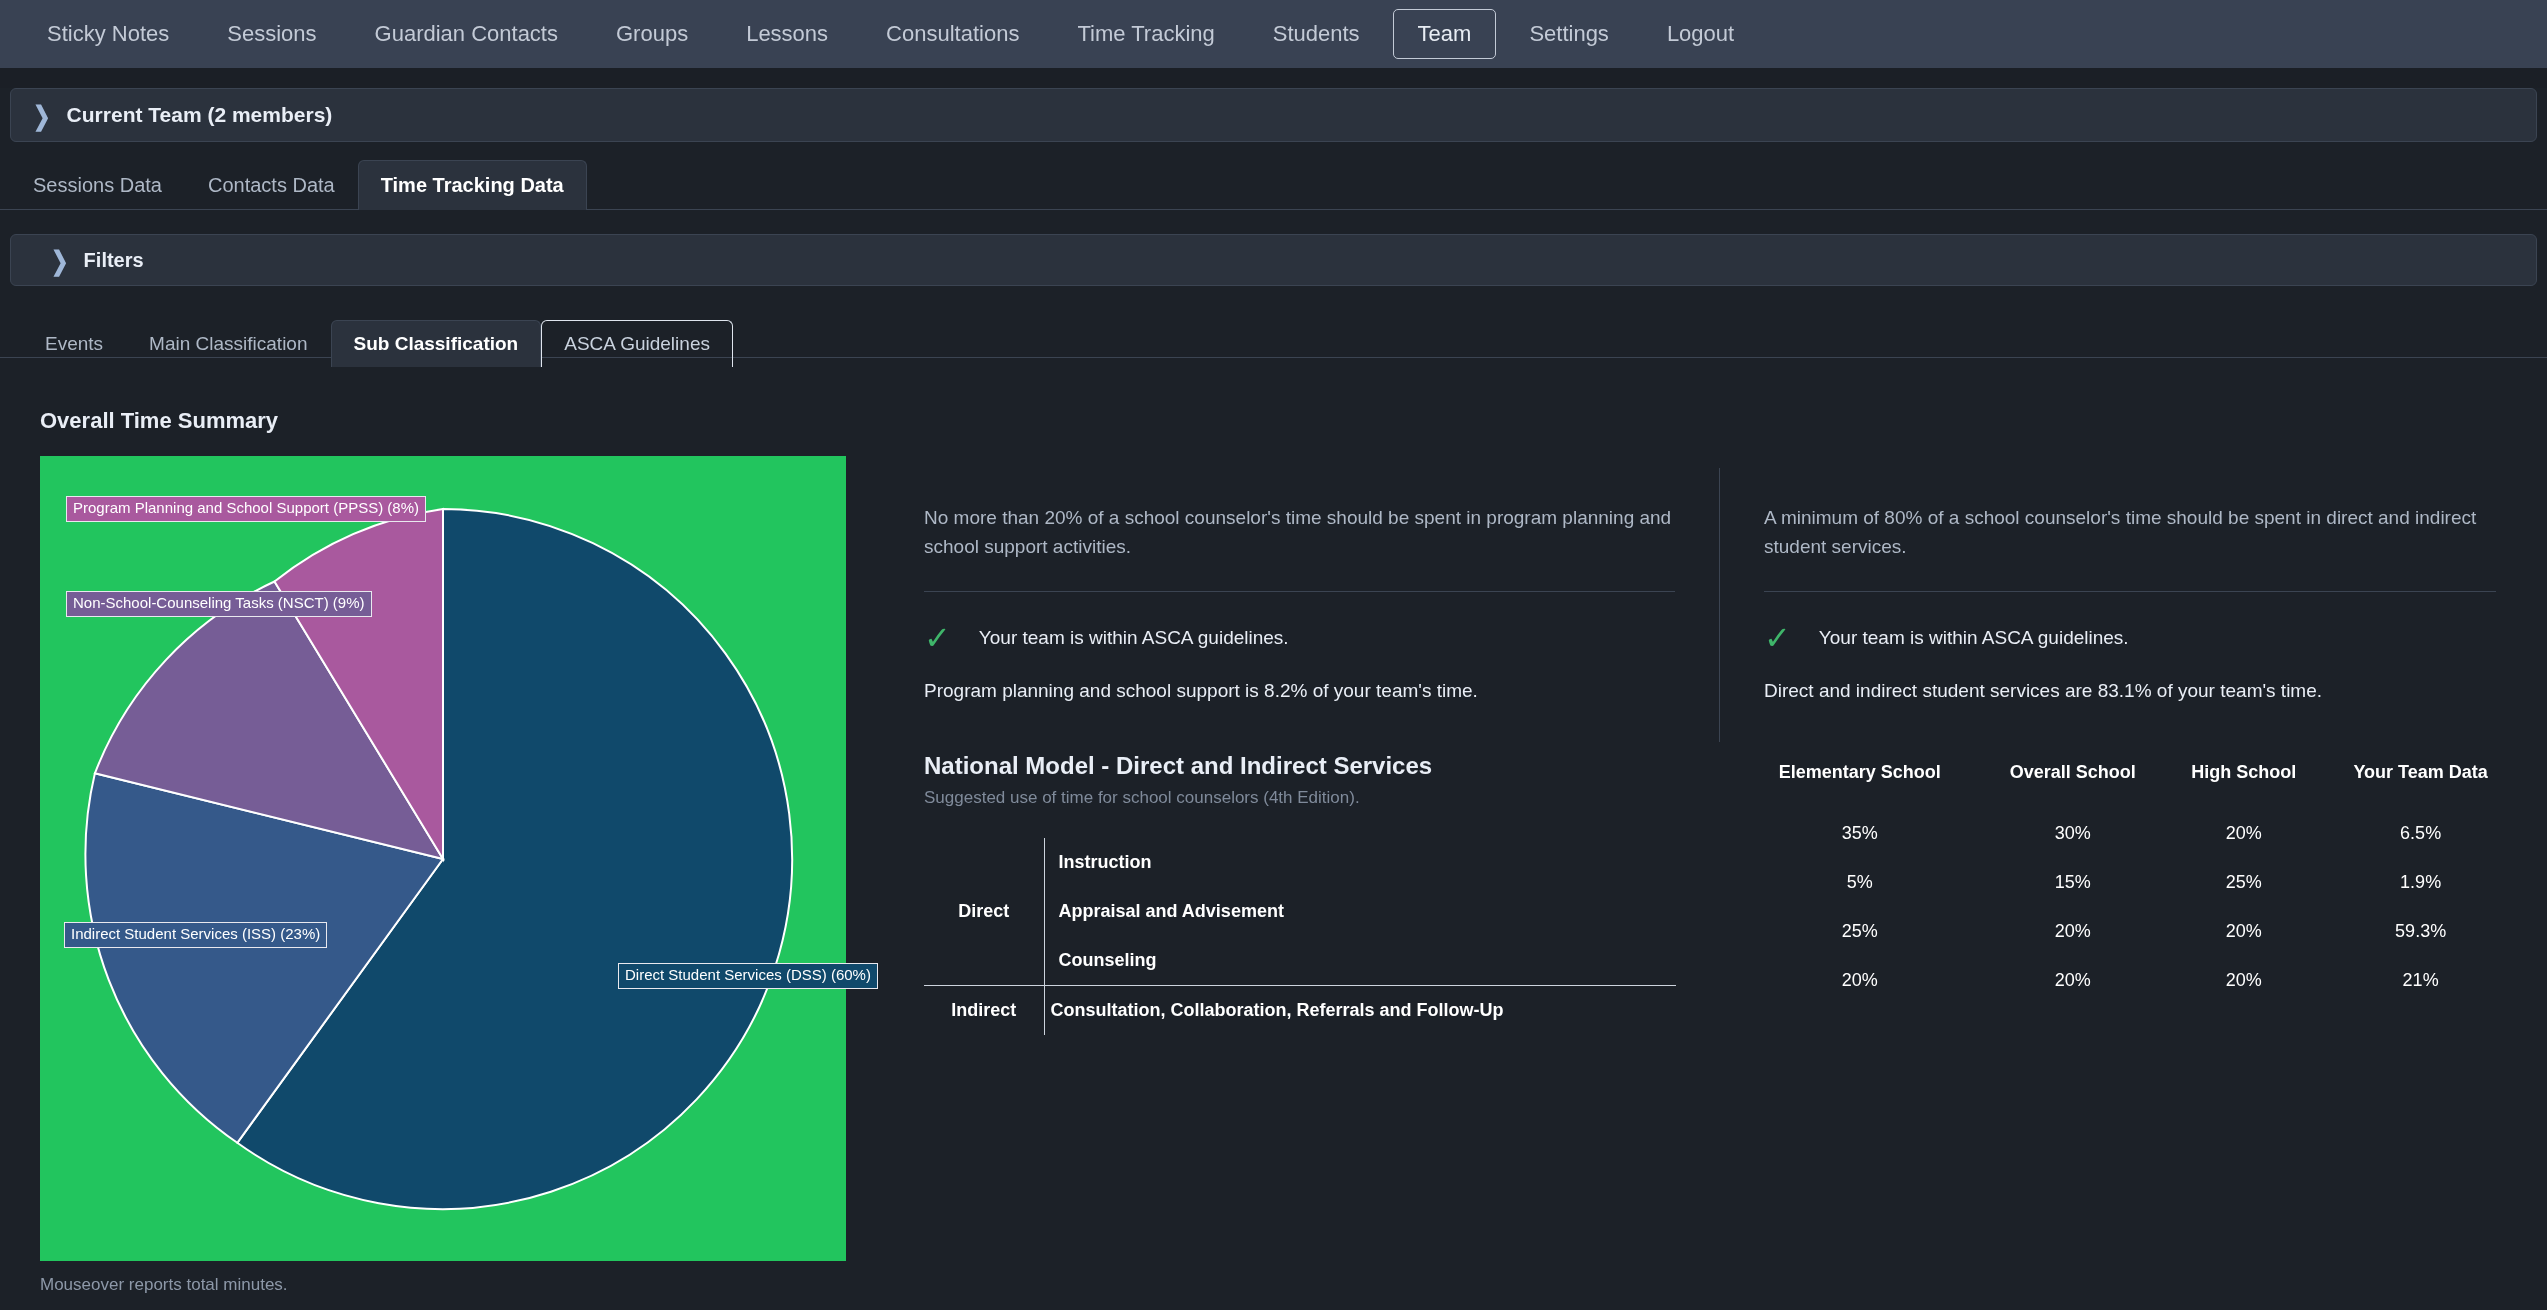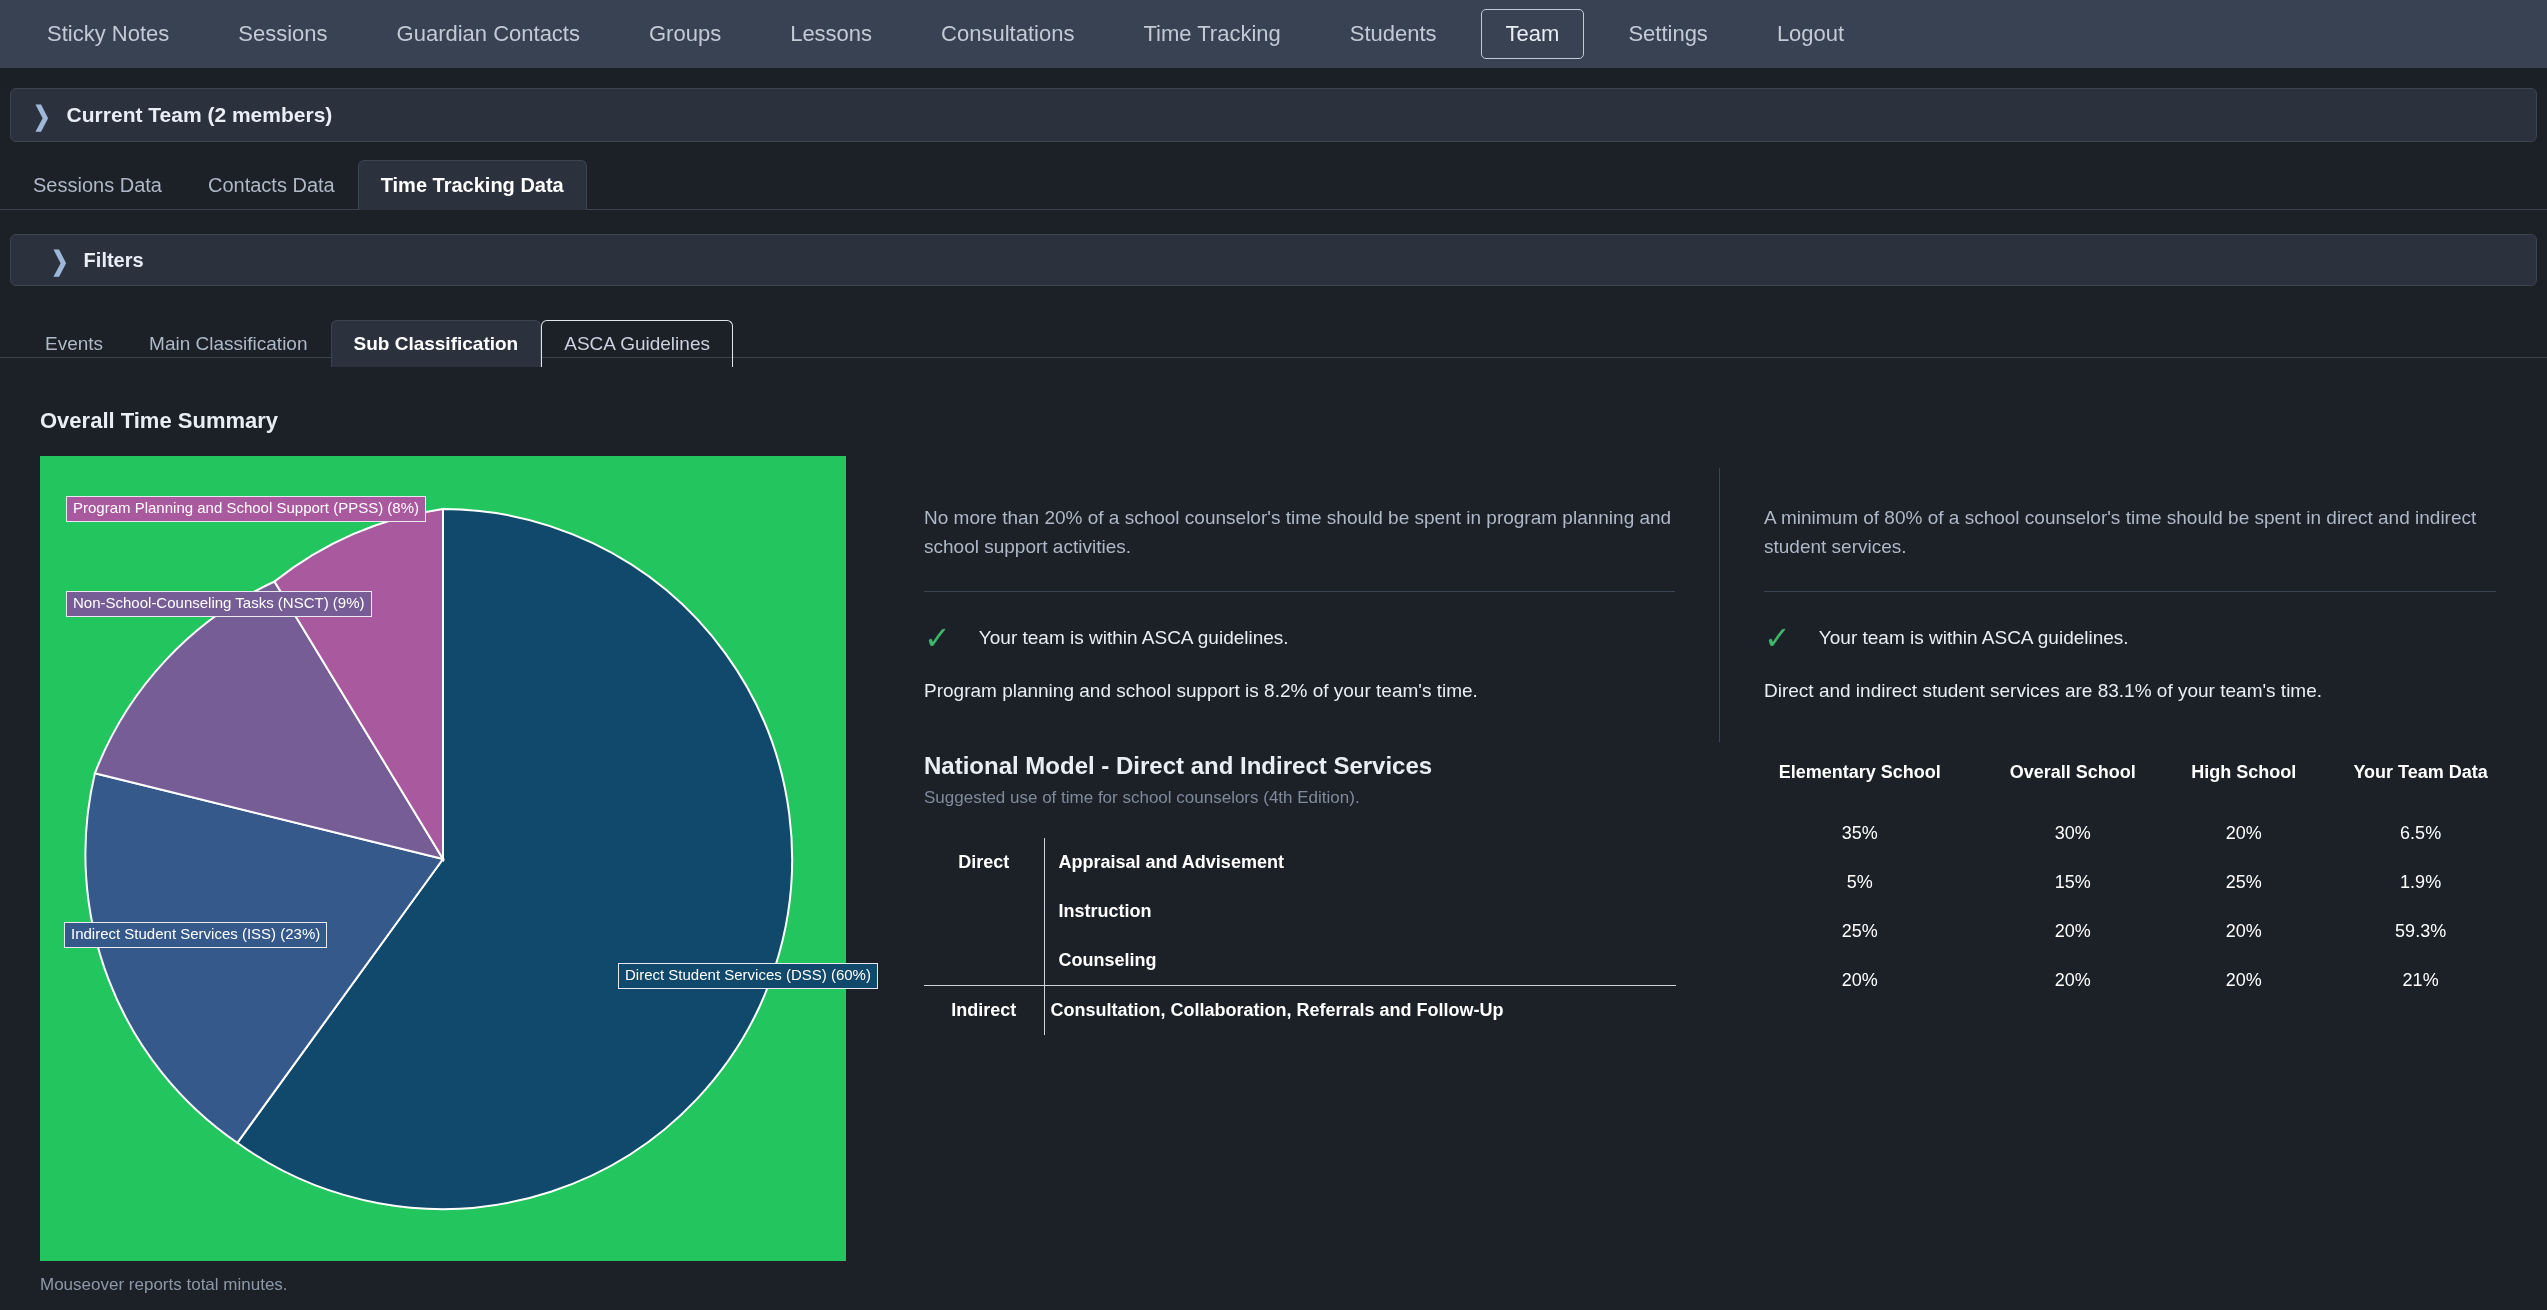--- a/index.html
+++ b/index.html
@@ -10,21 +10,21 @@
     overflow: hidden;
   }
 
   
   .topnav {
     height: 68px;
     background: #394253;
     display: flex;
     align-items: center;
     padding-left: 22px;
-    gap: 19px;
+    gap: 8px;
   }
   .topnav-item {
     color: #c3cad6;
     font-size: 22px;
     padding: 11px 24px;
     border: 1px solid transparent;
     border-radius: 5px;
     white-space: nowrap;
     cursor: pointer;
   }
@@ -352,26 +352,26 @@
 
     <div class="bottom">
 
       <div class="bottom-left">
         <div class="nm-title">National Model - Direct and Indirect Services</div>
         <div class="nm-sub">Suggested use of time for school counselors (4th Edition).</div>
 
         <table class="nm-table">
           <tbody>
               <tr>
+            <td class="nm-cat"></td>
+            <td>Instruction</td>
+          </tr>
+          <tr>
             <td class="nm-cat">Direct</td>
             <td>Appraisal and Advisement</td>
-          </tr>
-          <tr>
-            <td class="nm-cat"></td>
-            <td>Instruction</td>
           </tr>
           <tr>
             <td class="nm-cat"></td>
             <td>Counseling</td>
           </tr>
           <tr class="nm-row-indirect">
             <td class="nm-cat">Indirect</td>
             <td>Consultation, Collaboration, Referrals and Follow-Up</td>
           </tr>
         </tbody>

